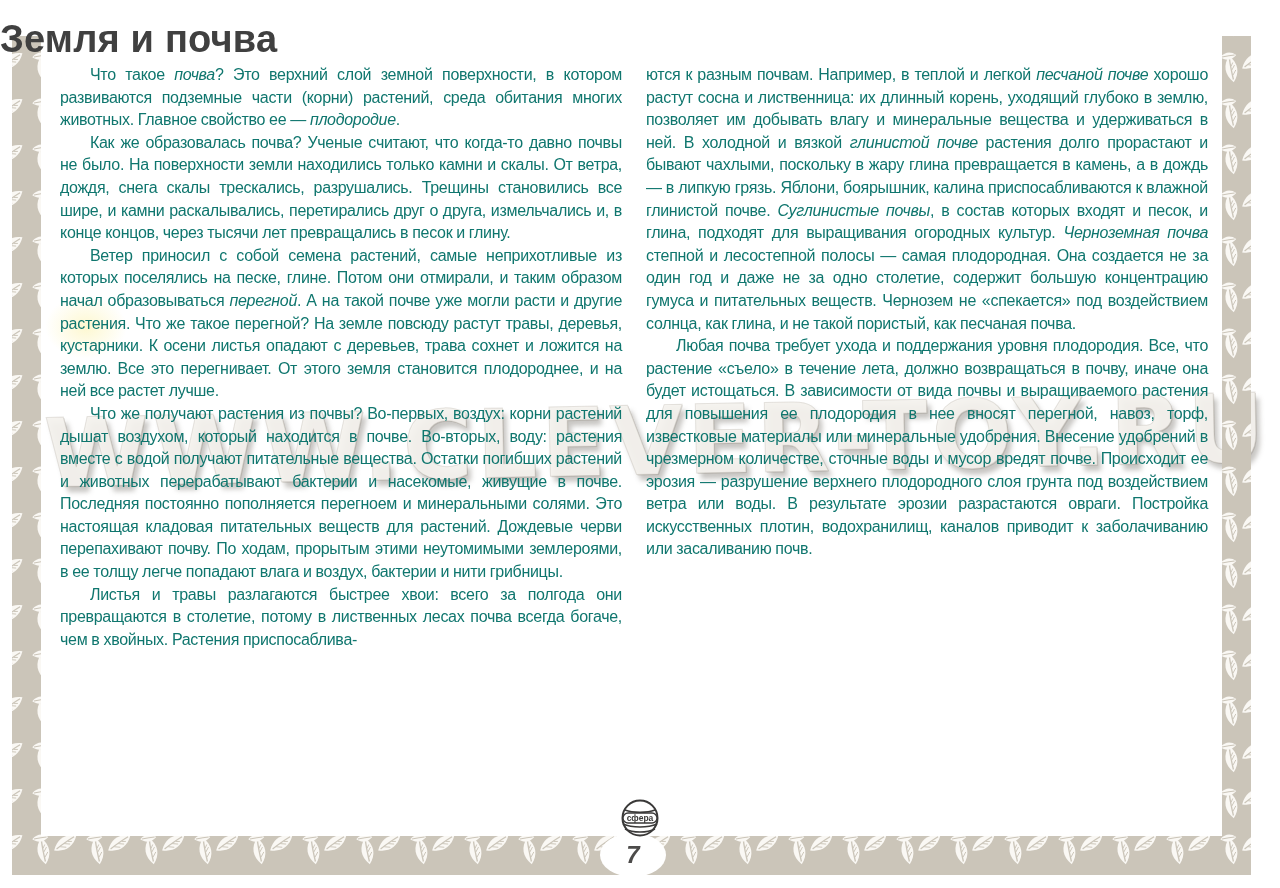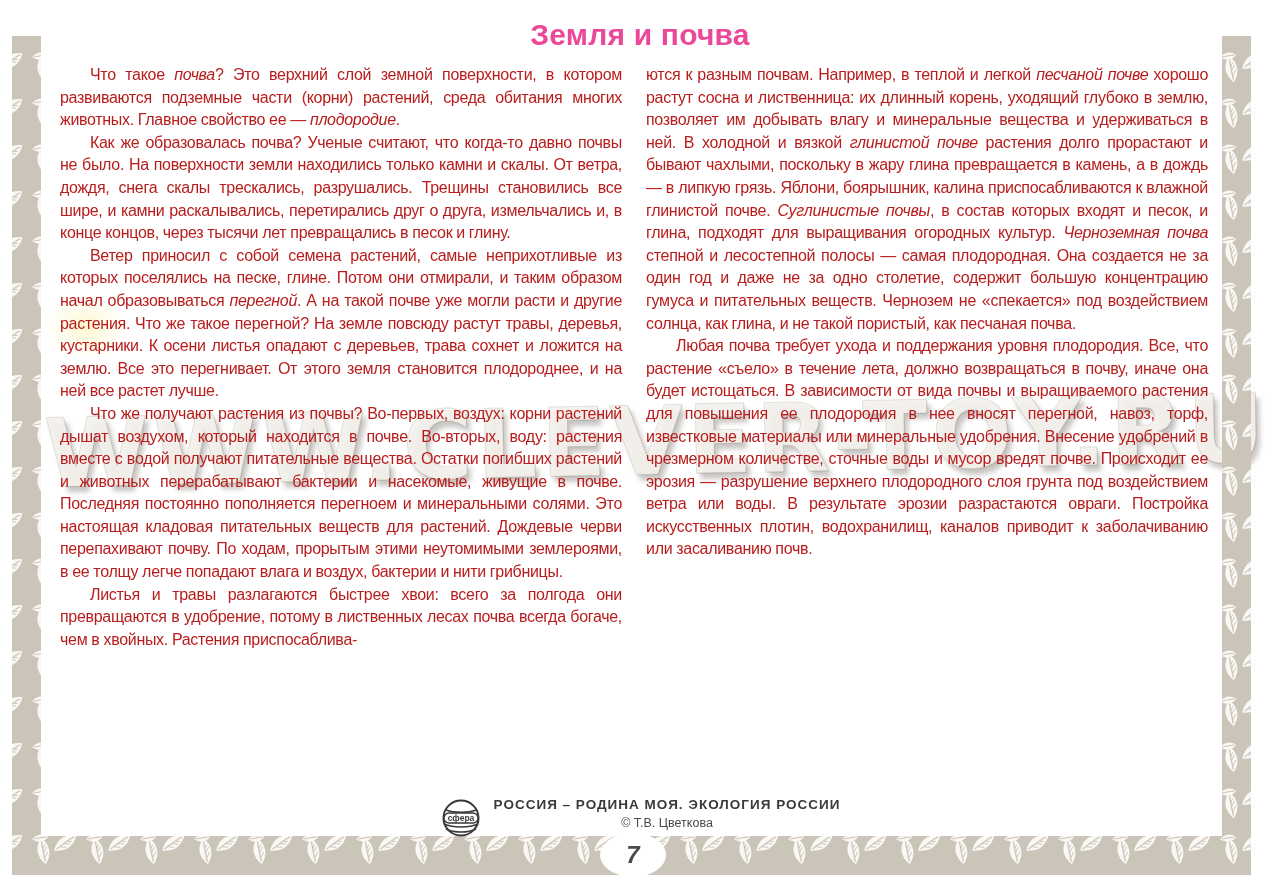--- a/index.html
+++ b/index.html
@@ -20,37 +20,36 @@
     -webkit-text-stroke:1px rgba(185,180,171,0.35);
     text-shadow:4px 6px 5px rgba(110,104,96,0.38),1px 1px 0 rgba(190,185,177,0.4);
     transform:rotate(-1.2deg);
   }
   .smudge{
     position:absolute;left:46px;top:296px;width:80px;height:62px;z-index:1;
     background:radial-gradient(ellipse at center,rgba(252,242,170,0.55),rgba(252,242,170,0) 72%);
   }
   .title{
     position:absolute;left:0;right:0;top:18px;z-index:3;margin:0;
-    text-align:center;
-    font-size:30px;font-weight:bold;color:#ec4899;
+    font-size:38px;font-weight:bold;color:#404040;
     letter-spacing:0.2px;
   }
   .cols{
     position:absolute;left:60px;top:64px;width:1148px;z-index:3;
     display:flex;gap:24px;
   }
   .col{width:562px;}
   .para{
     margin:0;
     font-size:16px;line-height:22.6px;
     text-align:justify;
     text-indent:30px;
     letter-spacing:-0.3px;
     word-spacing:-0.2px;
-    color:#b91c1c;
+    color:#0f766e;
   }
   .para.no-indent{text-indent:0;}
   .footer{
     position:absolute;left:0;right:0;top:797px;z-index:3;
     display:flex;justify-content:center;align-items:flex-start;gap:12px;
   }
   .footer-text{text-align:center;}
   .footer-series{
     font-size:13.5px;font-weight:bold;letter-spacing:1px;color:#3a3938;
   }
@@ -100,38 +99,34 @@
   <div class="smudge"></div>
 
   <h1 class="title">Земля и почва</h1>
 
   <div class="cols">
     <div class="col" id="col-left">
         <p class="para">Что такое <i>почва</i>? Это верхний слой земной поверхности, в котором развиваются подземные части (корни) растений, среда обитания многих животных. Главное свойство ее — <i>пло­дородие</i>.</p>
         <p class="para">Как же образовалась почва? Ученые считают, что когда-то давно почвы не было. На поверхности земли находились только камни и скалы. От ветра, дождя, снега скалы трескались, разрушались. Трещины становились все шире, и камни раскалывались, перетирались друг о друга, измельчались и, в конце концов, через тысячи лет превращались в песок и глину.</p>
         <p class="para">Ветер приносил с собой семена растений, самые неприхотливые из которых поселялись на песке, глине. Потом они отмирали, и таким образом начал образовываться <i>перегной</i>. А на такой почве уже могли расти и другие растения. Что же такое перегной? На земле повсюду растут травы, деревья, кустарники. К осени листья опадают с деревьев, трава сохнет и ложится на землю. Все это перегнивает. От этого земля становится плодороднее, и на ней все растет лучше.</p>
         <p class="para">Что же получают растения из почвы? Во-первых, воздух: корни растений дышат воздухом, который находится в почве. Во-вторых, воду: растения вместе с водой получают питательные вещества. Остатки погибших растений и животных перерабатывают бактерии и насекомые, живущие в почве. Последняя постоянно пополняется перегноем и минеральными солями. Это настоящая кладовая питательных веществ для растений. Дождевые черви перепахивают почву. По ходам, прорытым этими неутомимыми землероями, в ее толщу легче попадают влага и воздух, бактерии и нити грибницы.</p>
-        <p class="para">Листья и травы разлагаются быстрее хвои: всего за полгода они превращаются в удобрение, потому в лиственных лесах почва всегда богаче, чем в хвойных. Растения приспосаблива-</p>
+        <p class="para">Листья и травы разлагаются быстрее хвои: всего за полгода они превращаются в столетие, потому в лиственных лесах почва всегда богаче, чем в хвойных. Растения приспосаблива-</p>
       </div>
     <div class="col" id="col-right">
         <p class="para no-indent">ются к разным почвам. Например, в теплой и легкой <i>песчаной почве</i> хорошо растут сосна и лиственница: их длинный корень, уходящий глубоко в землю, позволяет им добывать влагу и минеральные вещества и удерживаться в ней. В холодной и вязкой <i>глинистой почве</i> растения долго прорастают и бывают чахлыми, поскольку в жару глина превращается в камень, а в дождь — в липкую грязь. Яблони, боярышник, калина приспосабливаются к влажной глинистой почве. <i>Суглинистые почвы</i>, в состав которых входят и песок, и глина, подходят для выращивания огородных культур. <i>Черноземная почва</i> степной и лесостепной полосы — самая плодородная. Она создается не за один год и даже не за одно столетие, содержит большую концентрацию гумуса и питательных веществ. Чернозем не «спекается» под воздействием солнца, как глина, и не такой пористый, как песчаная почва.</p>
         <p class="para">Любая почва требует ухода и поддержания уровня плодородия. Все, что растение «съело» в течение лета, должно возвращаться в почву, иначе она будет истощаться. В зависимости от вида почвы и выращиваемого растения для повышения ее плодородия в нее вносят перегной, навоз, торф, известковые материалы или минеральные удобрения. Внесение удобрений в чрезмерном количестве, сточные воды и мусор вредят почве. Происходит ее эрозия — разрушение верхнего плодородного слоя грунта под воздействием ветра или воды. В результате эрозии разрастаются овраги. Постройка искусственных плотин, водохранилищ, каналов приводит к заболачиванию или засаливанию почв.</p>
       </div>
   </div>
 
   <div class="footer">
     <svg width="42" height="42" viewBox="0 0 42 42">
       <circle cx="21" cy="21" r="17.5" fill="none" stroke="#3a3938" stroke-width="2"></circle>
       <path d="M6,13 C14,16 28,16 36,13" fill="none" stroke="#3a3938" stroke-width="1.6"></path>
       <path d="M4,27 C13,31 29,31 38,27" fill="none" stroke="#3a3938" stroke-width="1.6"></path>
       <path d="M6,32 C14,36 28,36 36,32" fill="none" stroke="#3a3938" stroke-width="1.4"></path>
       <rect x="4" y="16" width="34" height="10" rx="5" fill="#ffffff" stroke="#3a3938" stroke-width="1.4"></rect>
       <text x="21" y="24" text-anchor="middle" font-size="8.5" font-weight="bold" font-family="Liberation Sans, sans-serif" fill="#3a3938">сфера</text>
     </svg>
-    <div class="footer-text">
-      <div class="footer-series">РОССИЯ – РОДИНА МОЯ. ЭКОЛОГИЯ РОССИИ</div>
-      <div class="footer-copy">© Т.В. Цветкова</div>
-    </div>
   </div>
 
   <div class="pagenum">7</div>
 
 </div>
 
 </body></html>

